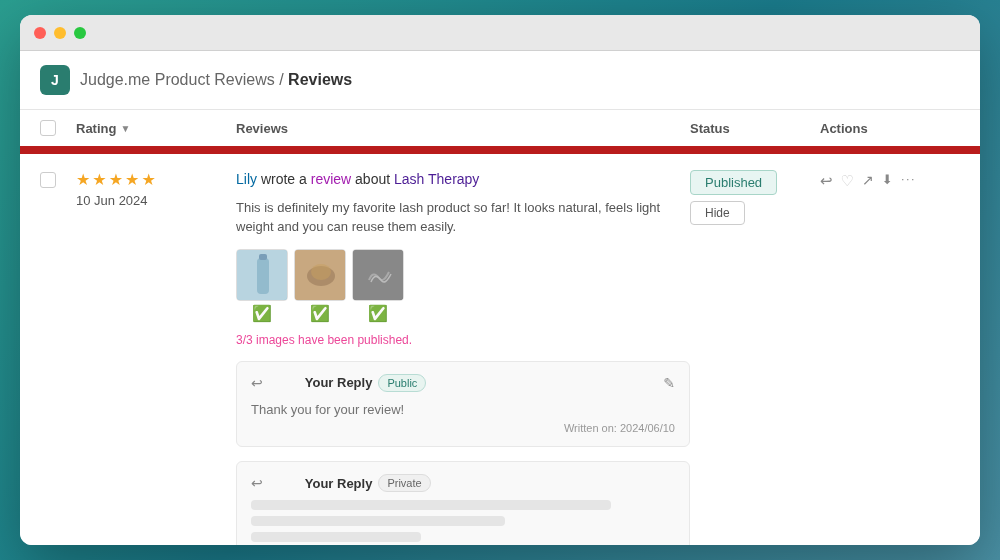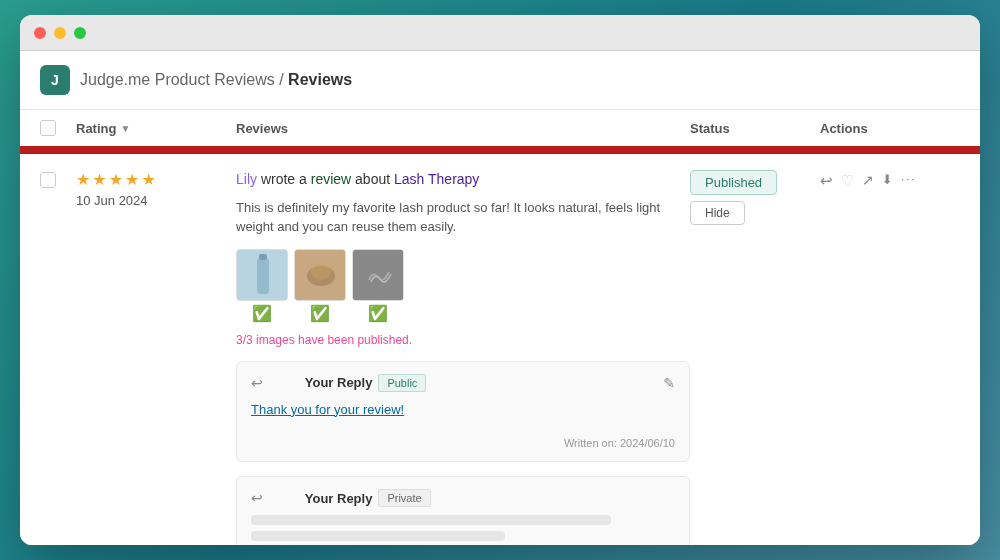--- a/index.html
+++ b/index.html
@@ -131,22 +131,22 @@
     .review-content {
       display: flex;
       flex-direction: column;
       gap: 8px;
     }
     .review-title-line {
       font-size: 14px;
       color: #333;
       line-height: 1.4;
     }
-    .link-name { color: #8b5cf6; text-decoration: none; }
-    .link-review { color: #14532d; text-decoration: none; }
+    .link-name { color: #0369a1; text-decoration: none; }
+    .link-review { color: #a21caf; text-decoration: none; }
     .link-product { color: #4c1d95; text-decoration: none; }
     .review-text {
       font-size: 13px;
       color: #555;
       line-height: 1.5;
     }
     .images-row {
       display: flex;
       gap: 6px;
       align-items: flex-end;
@@ -210,49 +210,48 @@
     }
     .reply-label {
       font-size: 13px;
       font-weight: 600;
       color: #333;
       margin-left: 36px;
     }
     .reply-badge {
       font-size: 11px;
       padding: 2px 8px;
-      border-radius: 2px;
+      border-radius: 9px;
       font-weight: 500;
     }
     .badge-public {
       background: #e8f4f0;
       color: #2a7d6f;
       border: 1px solid #b8dcd4;
     }
     .badge-private {
       background: #f0f0f0;
       color: #666;
       border: 1px solid #ddd;
     }
     .reply-edit-btn {
       color: #888;
       cursor: pointer;
       font-size: 14px;
     }
     .reply-text {
       font-size: 13px;
-      color: #0369a1;
+      color: #737373;
       line-height: 1.5;
-      text-decoration: underline;
     }
     .reply-date {
       font-size: 11px;
       color: #999;
       text-align: right;
-      margin-top: 18px;
+      margin-top: 3px;
     }
     .reply-skeleton {
       display: flex;
       flex-direction: column;
       gap: 6px;
       margin-top: 4px;
     }
     .skeleton-line {
       height: 10px;
       background: #e5e5e5;

